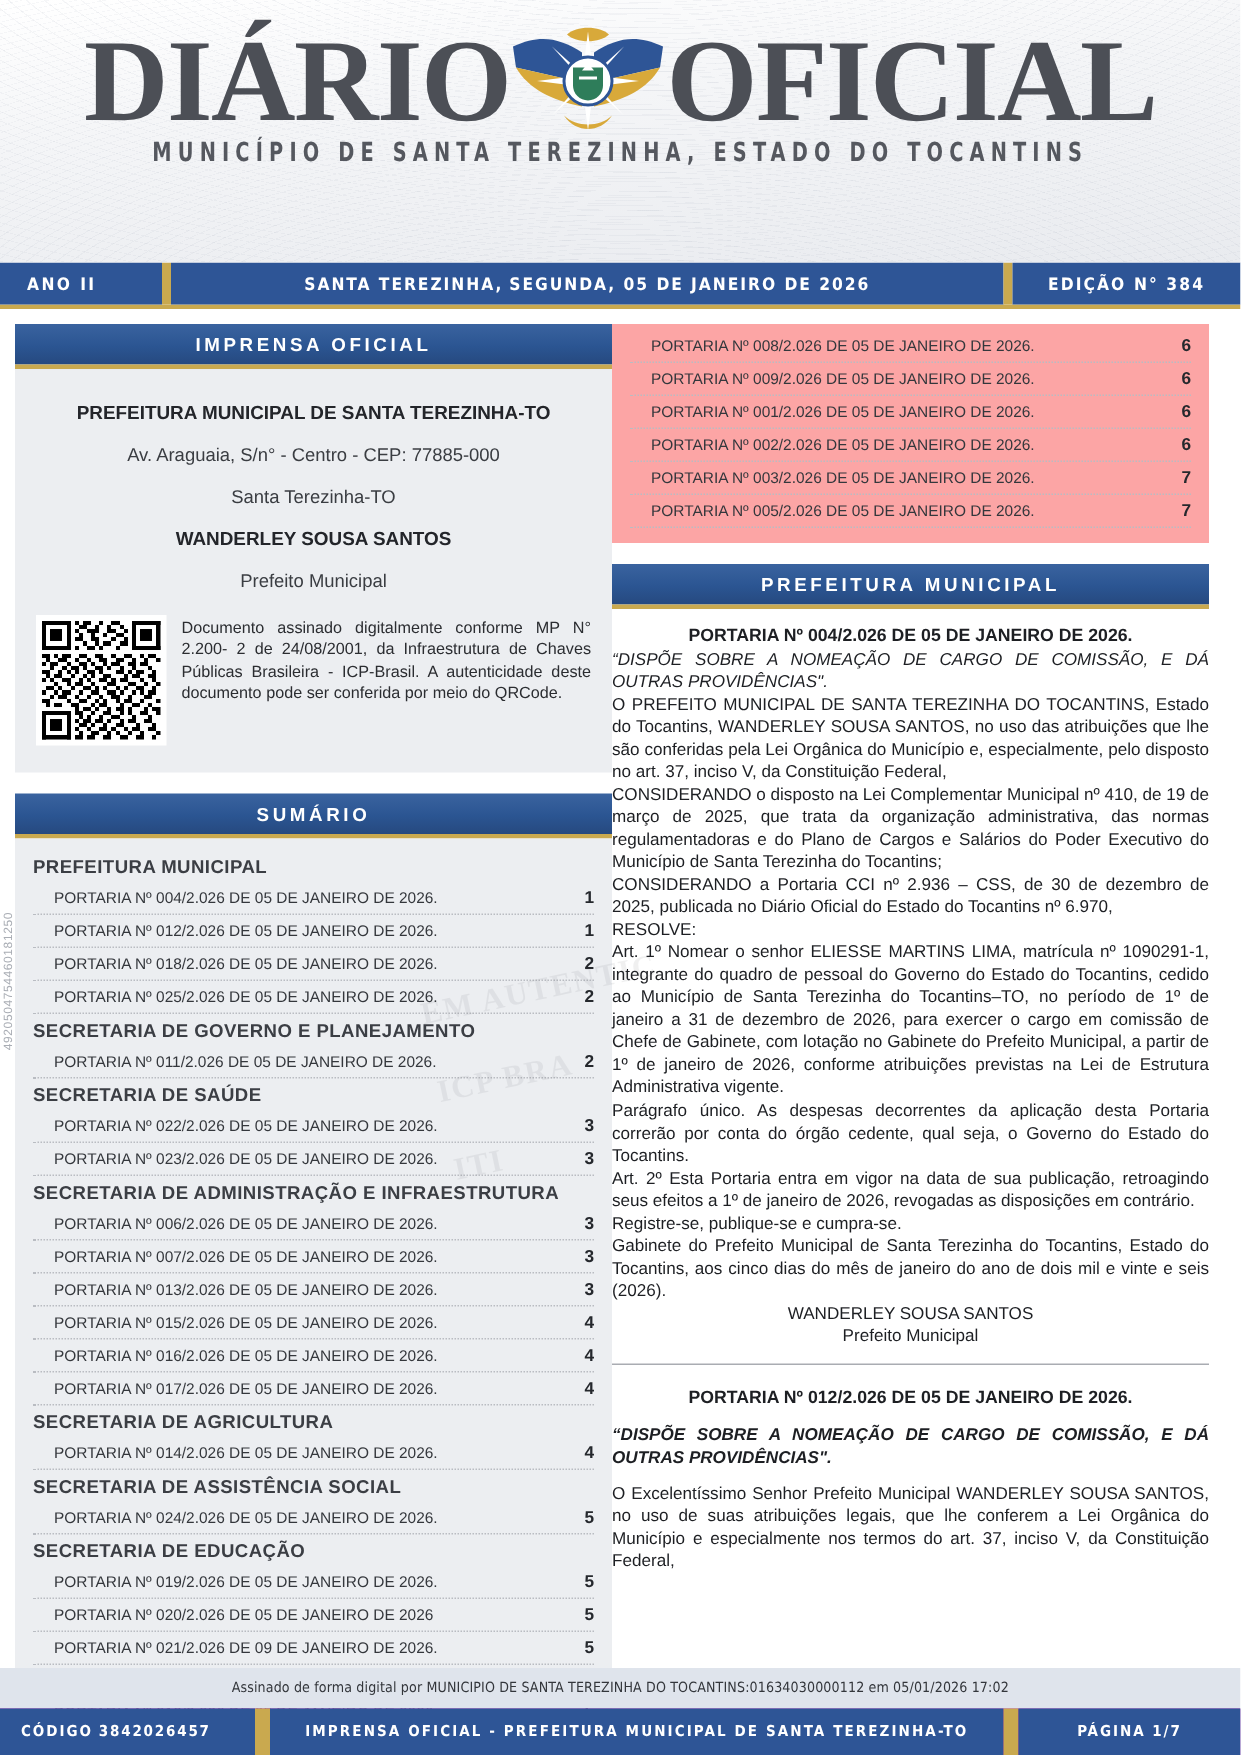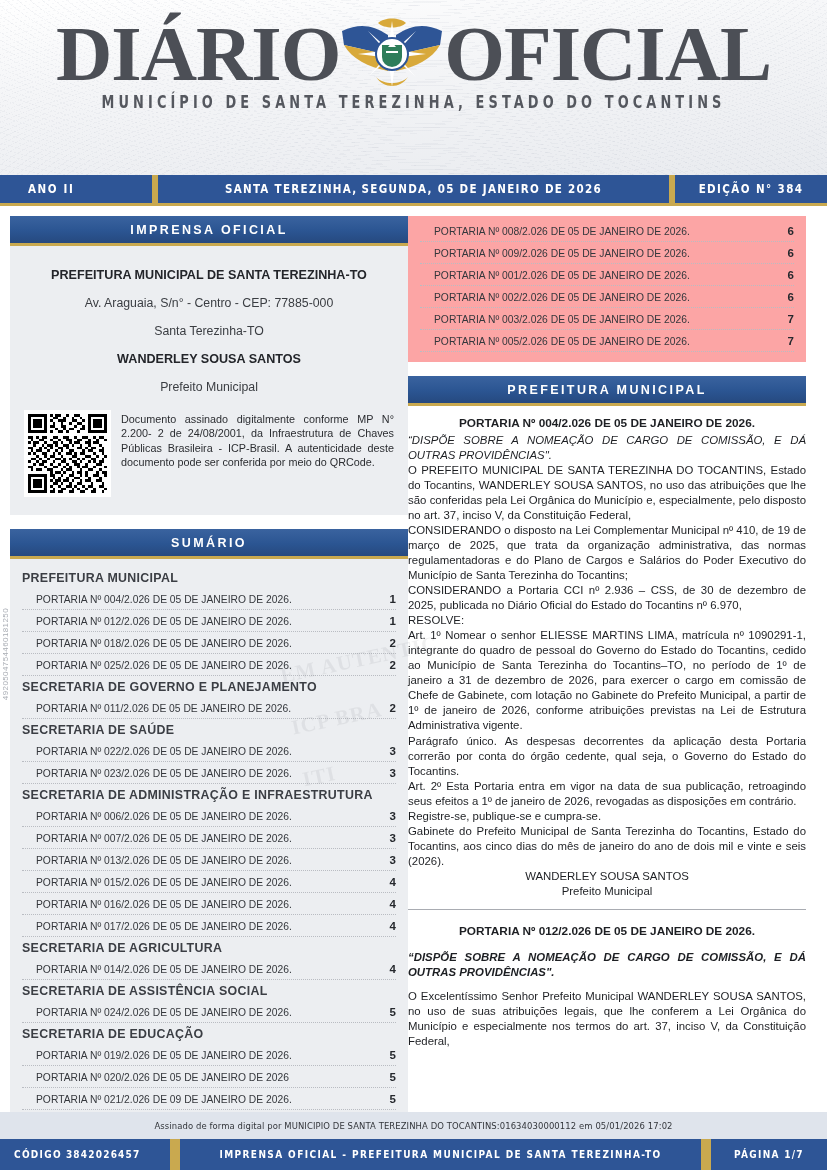--- a/index.html
+++ b/index.html
@@ -55,21 +55,21 @@
     transform: scaleX(.82);
   }
 
   
   .topbar { display:flex; height:28px; background:#fff; }
   .topbar .cell {
     background:#2e5596; color:#ffffff; display:flex; align-items:center;
     font-size:11.5px; letter-spacing:1.6px; font-weight:600;
     font-family:"DejaVu Sans Condensed","Liberation Sans", sans-serif;
   }
-  .topbar .ano { width:152px; padding-left:28px; }
+  .topbar .ano { width:108px; padding-left:18px; }
   .topbar .gap { width:6px; background:#c9a94f; }
   .topbar .mid { flex:1; justify-content:center; letter-spacing:1.3px; }
   .topbar .mid b { font-weight:800; margin-left:4px; }
   .topbar .ed { width:152px; justify-content:center; font-weight:800; letter-spacing:1.4px; }
   .topbar-under { height:3px; background:#c9a94f; }
 
   
   .cols { display:flex; padding:10px 10px 0 10px; position:relative; }
   .col { width:398px; }
 
@@ -162,21 +162,21 @@
   }
   .footer .f {
     background:#2e5596; color:#fff; display:flex; align-items:center;
     font-size:10px; letter-spacing:1.3px; font-weight:600;
     font-family:"DejaVu Sans Condensed","Liberation Sans", sans-serif;
   }
   .footer .fl { width:170px; padding-left:14px; }
   .footer .fl b { font-weight:800; margin-left:4px; letter-spacing:1.2px;}
   .footer .fgap { width:10px; background:#c9a94f; }
   .footer .fc { flex:1; justify-content:center; font-weight:800; letter-spacing:1.4px; }
-  .footer .fr { width:116px; justify-content:center; }
+  .footer .fr { width:148px; justify-content:center; }
 </style>
 </head>
 <body>
 
 <div class="page">
 
   <div class="masthead">
     <div class="swirl"></div>
     <div class="swirl2"></div>
 

